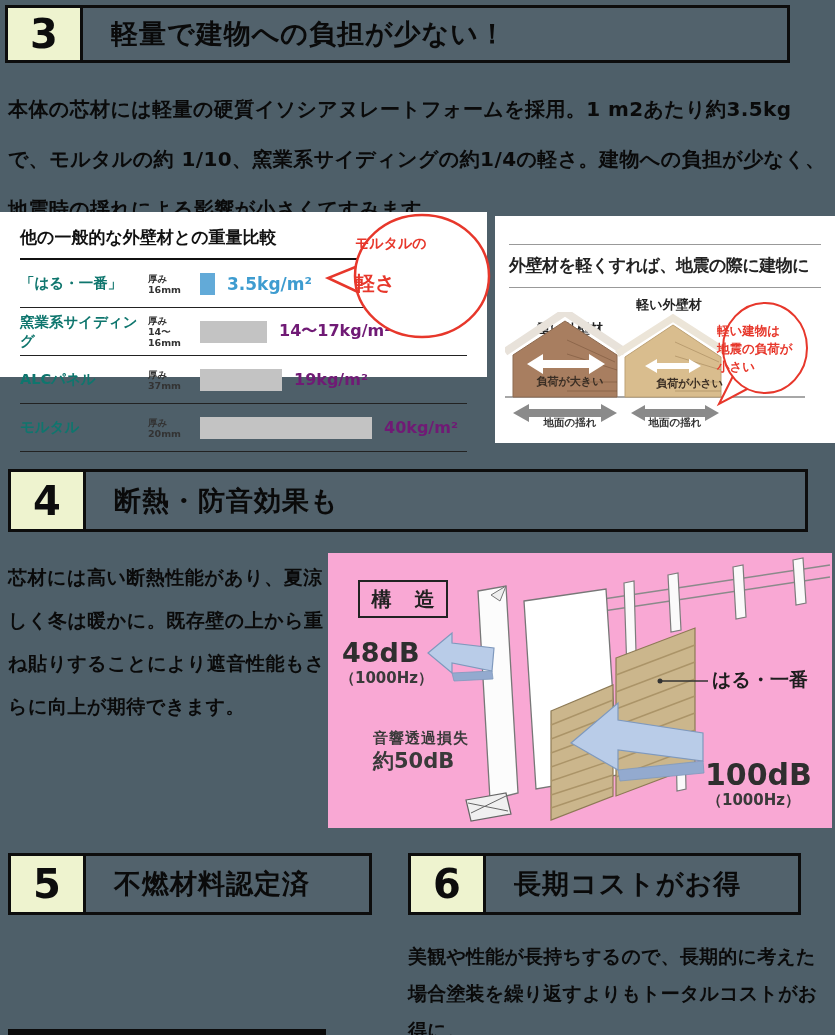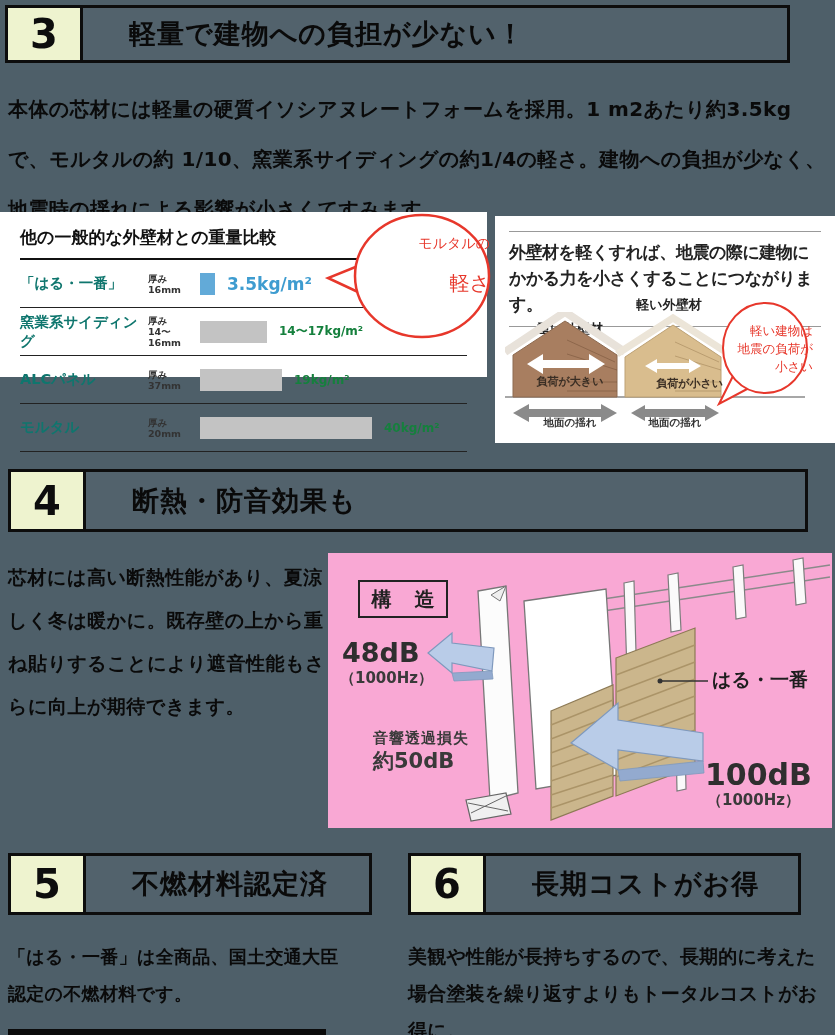--- a/index.html
+++ b/index.html
@@ -4,37 +4,37 @@
 <style>
   html,body{margin:0;padding:0;}
   .page{
     position:relative;width:835px;height:1035px;background:#4e5f69;overflow:hidden;
     font-family:"DejaVu Sans","Liberation Sans",sans-serif;color:#0d0d0d;
   }
   
   .sec-header{position:absolute;display:flex;align-items:stretch;border:3px solid #0d0d0d;background:#52626c;box-sizing:border-box;}
   .sec-num{width:72px;flex:0 0 72px;background:#eef3cf;border-right:3px solid #0d0d0d;
     display:flex;align-items:center;justify-content:center;font-size:40px;font-weight:bold;color:#0d0d0d;}
-  .sec-title{flex:1;display:flex;align-items:center;padding-left:46px;font-size:27px;font-weight:bold;color:#0a0a0a;letter-spacing:1px;white-space:nowrap;}
+  .sec-title{flex:1;display:flex;align-items:center;padding-left:28px;font-size:27px;font-weight:bold;color:#0a0a0a;letter-spacing:1px;white-space:nowrap;}
   .bodytxt{position:absolute;font-weight:bold;color:#0a0a0a;}
   
   .chart-panel{position:absolute;left:0;top:212px;width:487px;height:165px;background:#ffffff;box-sizing:border-box;padding:0 20px;}
   .chart-title{padding-top:14px;padding-bottom:9px;border-bottom:2px solid #111;font-size:17px;font-weight:bold;color:#111;}
   .crow{display:flex;align-items:center;height:47px;border-bottom:1.5px solid #222;}
   .clabel{width:128px;flex:0 0 128px;font-size:14.5px;font-weight:bold;color:#0f766e;}
   .cthick{width:52px;flex:0 0 52px;font-size:9.5px;line-height:11px;color:#333;font-weight:bold;display:flex;flex-direction:column;}
   .cbar{height:22px;display:inline-block;}
-  .cvalue{margin-left:12px;font-size:12px;font-weight:bold;color:#15803d;white-space:nowrap;}
+  .cvalue{margin-left:12px;font-size:16px;font-weight:bold;color:#701a75;white-space:nowrap;}
   .cvalue.blue{color:#3e9cd0;font-size:17px;}
   
   .bubble-svg{position:absolute;}
-  .bubble-text{position:absolute;text-align:right;color:#e7372b;font-weight:normal;}
+  .bubble-text{position:absolute;text-align:left;color:#e7372b;font-weight:bold;}
   
   .eq-panel{position:absolute;left:495px;top:216px;width:340px;height:227px;background:#ffffff;box-sizing:border-box;padding:0 14px;}
-  .eq-heading{margin-top:15px;border-top:1px solid #999;border-bottom:1px solid #999;padding:7px 0 9px;
+  .eq-heading{margin-top:28px;border-top:1px solid #999;border-bottom:1px solid #999;padding:7px 0 9px;
     font-size:17px;font-weight:bold;color:#222;line-height:26px;letter-spacing:-0.5px;}
   .abs{position:absolute;}
   .house-label{font-size:13px;font-weight:bold;color:#222;text-align:center;}
   .load-label{font-size:11px;font-weight:bold;color:#3a2e24;text-align:center;}
   .ground-label{font-size:10.5px;font-weight:bold;color:#333;text-align:center;}
   
   .structure-panel{position:absolute;left:328px;top:553px;width:504px;height:275px;background:#f9a8d4;}
   .kozo-box{position:absolute;left:30px;top:27px;width:86px;height:34px;border:2px solid #222;
     display:flex;align-items:center;justify-content:center;font-size:20px;font-weight:bold;color:#222;letter-spacing:8px;text-indent:8px;}
   .stxt{position:absolute;font-weight:bold;color:#3a3a3a;white-space:nowrap;}
@@ -96,21 +96,20 @@
     <ellipse cx="100" cy="64" rx="67" ry="61" fill="#ffffff" stroke="#e7372b" stroke-width="2.5"></ellipse>
   </svg>
   <div class="bubble-text" style="left:355px;top:235px;width:135px;">
     <div style="font-size:14px;">モルタルの</div>
     <div style="font-size:20px;margin-top:17px;">軽さ</div>
   </div>
 
   <div class="eq-panel">
     <div class="eq-heading">
       <div>外壁材を軽くすれば、地震の際に建物に</div>
-      <div>かかる力を小さくすることにつながります。</div>
     </div>
     <div class="abs house-label" style="left:14px;top:80px;width:122px;margin-top:24px;">重い外壁材</div>
     <div class="abs house-label" style="left:122px;top:80px;width:104px;">軽い外壁材</div>
 
     <svg class="abs" style="left:10px;top:96px;" width="305" height="120" viewBox="0 0 305 120">
 
       <line x1="0" y1="85" x2="300" y2="85" stroke="#8a8a8a" stroke-width="1.5"></line>
 
       <polyline points="0,40 60,0 120,40" fill="none" stroke="#e8e2da" stroke-width="8"></polyline>
       <polygon points="8,43 60,9 112,43 112,85 8,85" fill="#a87e60" stroke="#8d6a50" stroke-width="1"></polygon>
@@ -225,21 +224,20 @@
     <div class="stxt" style="left:45px;top:194px;font-size:21px;">約50dB</div>
     <div class="stxt" style="left:384px;top:114px;font-size:19px;color:#1e1e1e;">はる・一番</div>
     <div class="stxt" style="left:377px;top:204px;font-size:30px;color:#2f2f2f;">100dB</div>
     <div class="stxt" style="left:379px;top:238px;font-size:15px;">（1000Hz）</div>
   </div>
 
   <div class="sec-header" style="left:8px;top:853px;width:364px;height:62px;">
     <div class="sec-num">5</div>
     <div class="sec-title">不燃材料認定済</div>
   </div>
-  <div class="bodytxt" style="left:8px;top:938px;width:340px;font-size:18px;line-height:37px;letter-spacing:0.3px;">「はる・一番」は全商品、国土交通大臣認定の不燃材料です。</div>
 
   <div class="sec-header" style="left:408px;top:853px;width:393px;height:62px;">
     <div class="sec-num">6</div>
     <div class="sec-title">長期コストがお得</div>
   </div>
   <div class="bodytxt" style="left:408px;top:938px;width:426px;font-size:19px;line-height:37px;letter-spacing:0.2px;">美観や性能が長持ちするので、長期的に考えた場合塗装を繰り返すよりもトータルコストがお得に。</div>
 
   <div class="bottom-bar"></div>
 </div>
 

